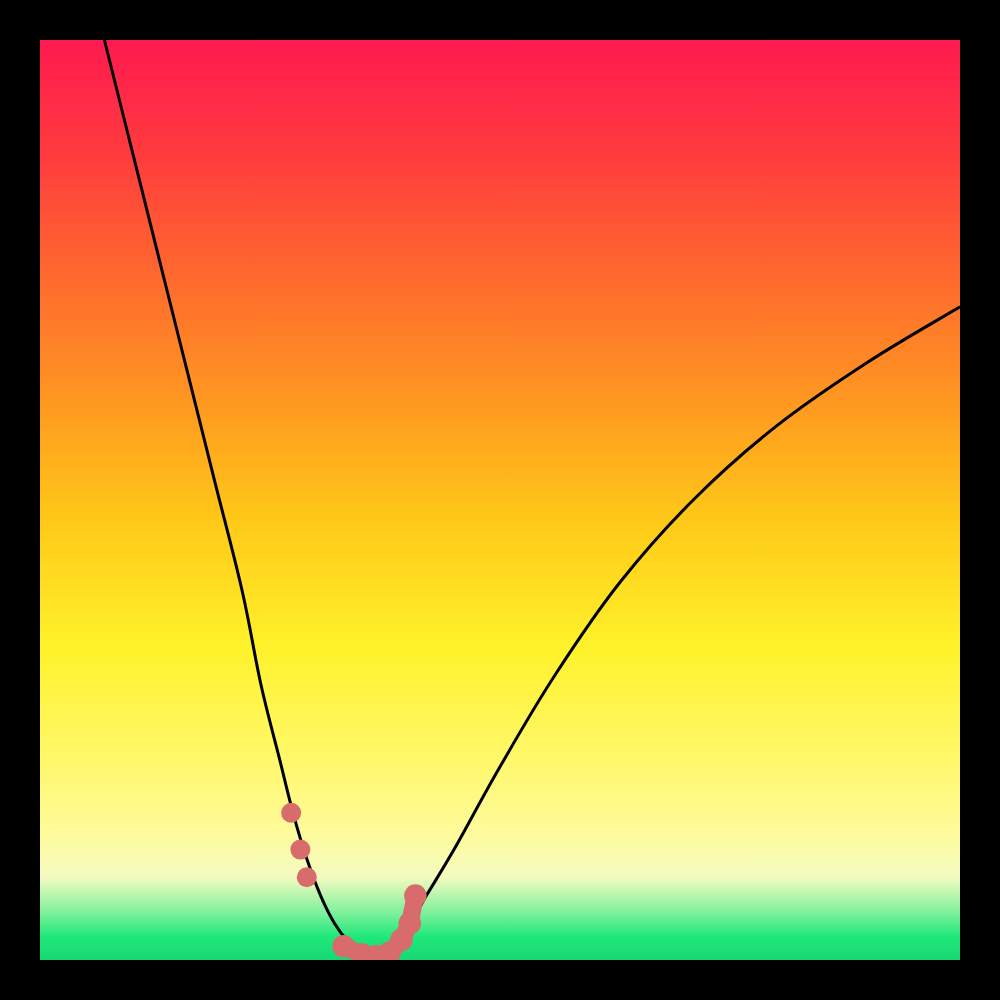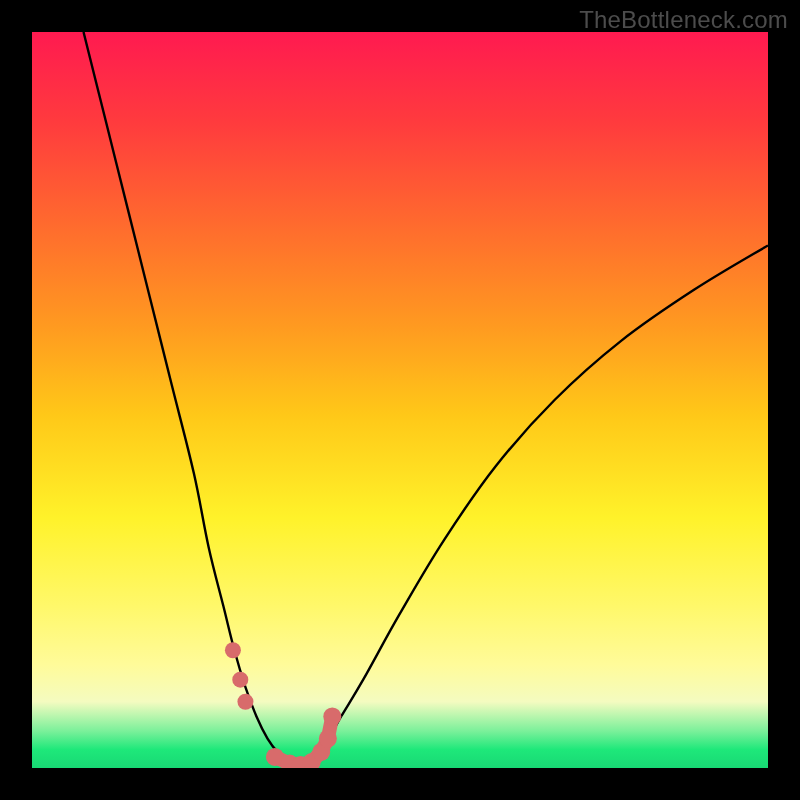--- a/index.html
+++ b/index.html
@@ -68,21 +68,20 @@
     fill: none;
     stroke: #d86b6b;
     stroke-width: 14;
     stroke-linecap: round;
   }
 </style>
 </head>
 <body>
 
 <div class="frame">
-  <div class="watermark">TheBottleneck.com</div>
   <div class="plot">
     <svg class="curves" viewBox="0 0 736 736">
       <g>
         <path id="left-curve" class="curve" d="M 51.52 0 C 55.494400000000006 15.897600000000008, 65.6512 56.524800000000056, 73.60000000000001 88.32000000000005 C 81.54880000000001 120.11520000000004, 87.7312 144.8448, 95.68 176.64 C 103.62880000000001 208.43519999999998, 109.8112 233.16479999999999, 117.76 264.96 C 125.70880000000001 296.7552, 131.8912 321.48479999999995, 139.84 353.28 C 147.7888 385.0752, 155.296 412.45439999999996, 161.92 441.59999999999997 C 168.54399999999998 470.74559999999997, 171.34079999999997 491.35360000000003, 176.64 515.2 C 181.9392 539.0464000000001, 186.72320000000002 555.5328000000001, 191.36 574.08 C 195.9968 592.6272, 198.4256 603.6672, 202.4 618.24 C 206.3744 632.8128, 209.4656 643.1168, 213.44 655.04 C 217.4144 666.9631999999999, 220.5056 675.2064, 224.48 684.48 C 228.4544 693.7536, 231.5456 699.9359999999999, 235.52 706.56 C 239.4944 713.184, 242.5856 716.90816, 246.56 721.28 C 250.5344 725.65184, 253.62559999999996 728.1984, 257.59999999999997 730.848 C 261.57439999999997 733.4975999999999, 266.65279999999996 735.07264, 268.64 736"></path>
         <path id="right-curve" class="curve" d="M 268.64 736 C 270.6272 734.6752, 275.0432 733.2768, 279.68 728.64 C 284.3168 724.0032, 289.10080000000005 718.1888, 294.40000000000003 710.24 C 299.6992 702.2912, 302.49600000000004 695.7408, 309.12 684.48 C 315.74399999999997 673.2192, 320.60159999999996 666.2272, 331.2 647.6800000000001 C 341.7984 629.1328000000001, 353.42719999999997 606.6112, 368 581.44 C 382.57280000000003 556.2688, 394.93760000000003 534.336, 412.16 507.84000000000003 C 429.3824 481.34400000000005, 443.808 459.4112, 463.68 434.24 C 483.552 409.0688, 500.0383999999999 390.5216, 522.56 368 C 545.0816 345.4784, 563.6288000000001 328.992, 588.8000000000001 309.12 C 613.9712000000001 289.248, 635.904 274.82239999999996, 662.4 257.59999999999997 C 688.896 240.37759999999997, 722.752 221.38880000000003, 736 213.44000000000005"></path>
       </g>
       <g id="markers">
           <path d="M 242.88000000000002 724.96 L 257.59999999999997 731.584 L 268.64 733.056 L 279.68 730.112 L 289.248 719.808 L 295.872 706.56 L 300.28799999999995 684.48" class="marker-cap"></path>
           <circle cx="200.92800000000003" cy="618.24" r="8" class="marker"></circle>
           <circle cx="208.288" cy="647.6800000000001" r="8" class="marker"></circle>

